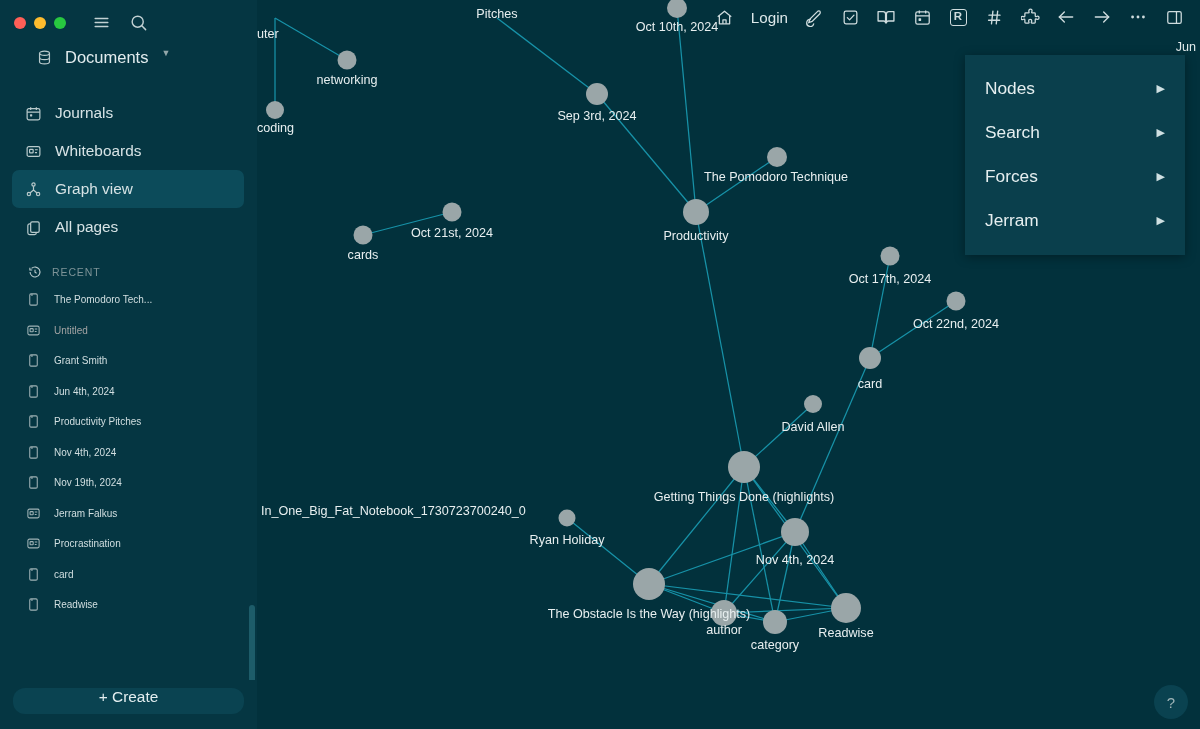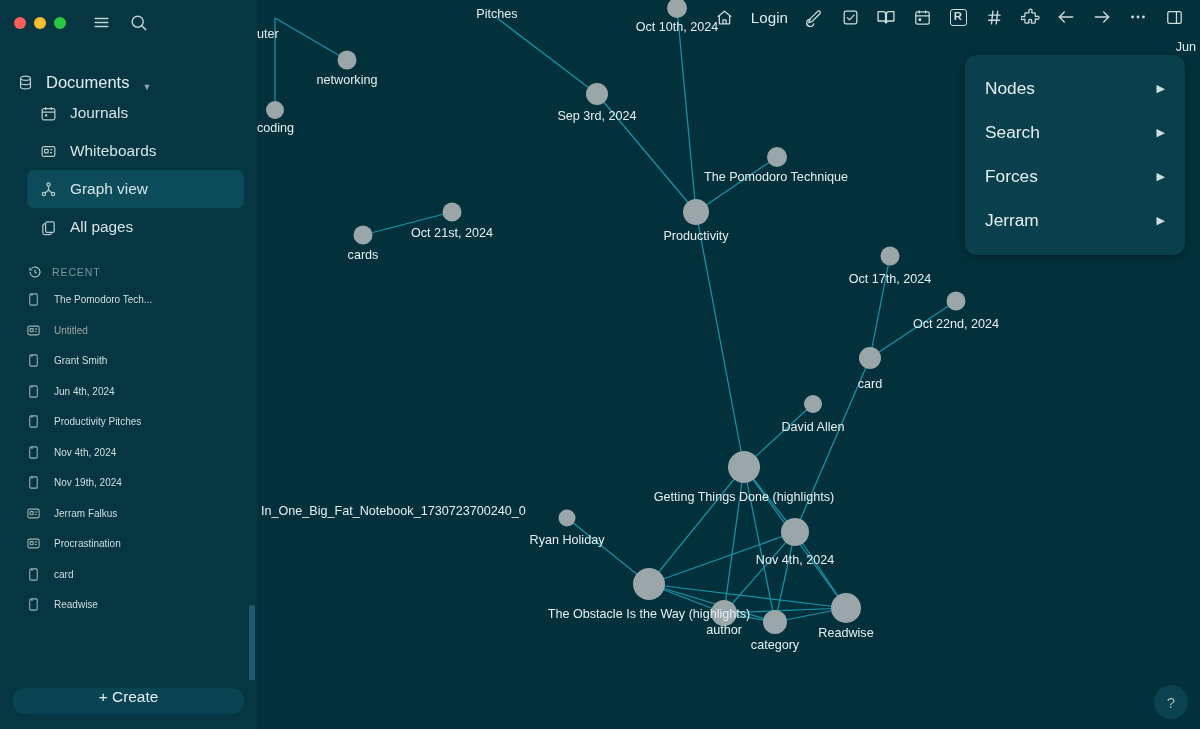--- a/index.html
+++ b/index.html
@@ -40,33 +40,34 @@
   .dot.green { background:#28c840; }
   .win-icon {
     margin-left: 10px;
     color: #c2d1d3;
     display: inline-flex;
     align-items: center;
   }
   .win-icon.first { margin-left: 18px; }
 
   .doc-switch {
-    display: flex; align-items: flex-end; gap: 11px;
-    padding: 0 16px;
+    display: flex; align-items: flex-start; gap: 11px;
+    padding: 0 23px;
     height: 44px;
     margin-top: 14px;
     color: #e2ecee;
     font-size: 16.5px;
+    margin-left: 12px;
   }
   .doc-switch .caret {
     font-size: 9px; color:#93a7aa; margin-left:2px;
   }
 
   .nav {
-    padding: 2px 13px 0 27px;
+    padding: 2px 13px 0 12px;
   }
   .nav-item {
     display: flex;
     align-items: center;
     gap: 12px;
     height: 38px;
     padding: 0 12px;
     border-radius: 7px;
     color: #d7e3e5;
     font-size: 15.4px;
@@ -178,21 +179,21 @@
     text-anchor: middle;
   }
   .nlabel.ls { text-anchor: start; }
 
   
   #ctxmenu {
     position: absolute;
     left: 708px; top: 55px;
     width: 220px;
     background: #0a3f4c;
-    border-radius: 12px;
+    border-radius: 0;
     padding: 11px 0 13px 0;
     z-index: 40;
     box-shadow: 0 2px 10px rgba(0,0,0,.35);
   }
   .mi {
     display:flex; align-items:center;
     height: 44px;
     padding: 0 20px;
     color: #e6eff0;
     font-size: 17.3px;

